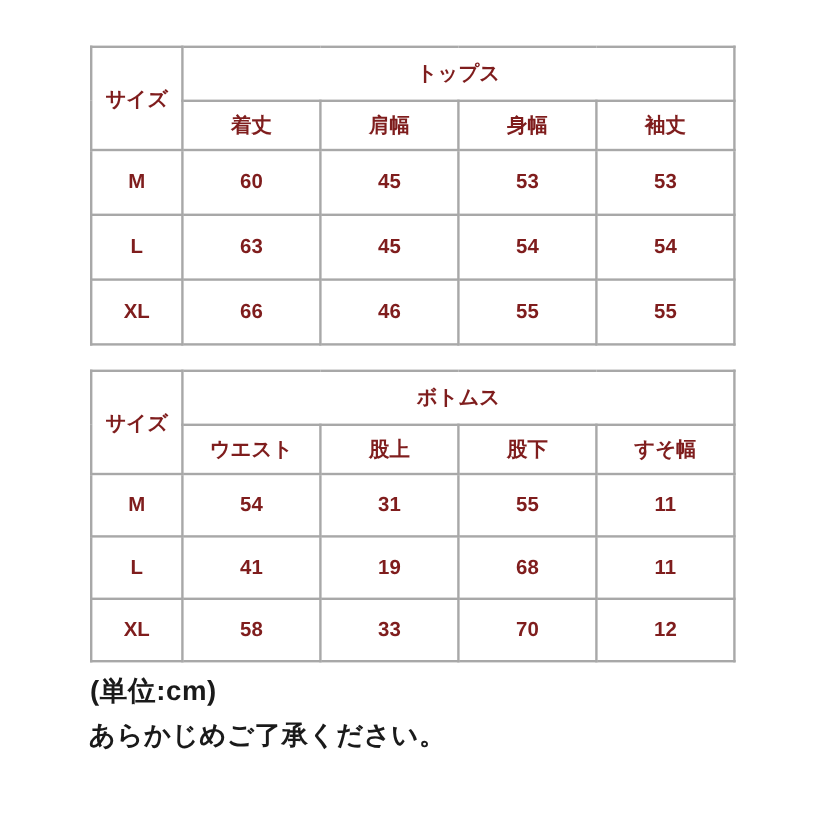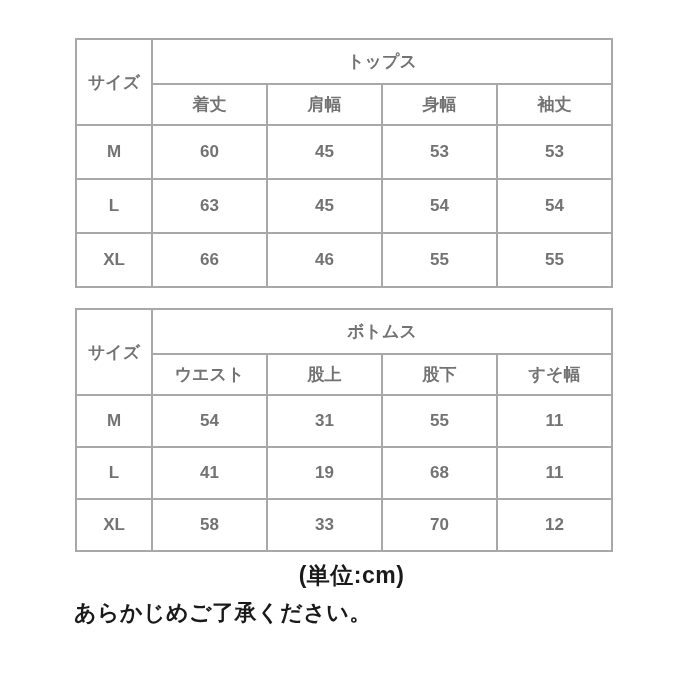--- a/index.html
+++ b/index.html
@@ -31,35 +31,35 @@
     background: #ffffff;
   }
   #table-tops { top: 38px; }
   #table-bottoms { top: 308px; }
   table.size-table th, table.size-table td {
     border: 2px solid #a8a8a8;
     text-align: center;
     vertical-align: middle;
     font-size: 17px;
     font-weight: bold;
-    color: #737373;
+    color: #7f1d1d;
     background: #ffffff;
   }
   col.c-size { width: 76px; }
   col.c-val  { width: 115px; }
   tr.r-group  { height: 45px; }
   tr.r-cols   { height: 41px; }
   #table-tops tr.r-data { height: 54px; }
   #table-bottoms tr.r-data { height: 52px; }
   .unit-note {
     position: absolute;
     top: 560px;
     left: 75px;
     width: 553px;
-    text-align: center;
+    text-align: left;
     font-size: 23px;
     font-weight: bold;
     letter-spacing: 0.5px;
   }
   .notes {
     position: absolute;
     top: 595px;
     left: 74px;
     width: 600px;
   }

